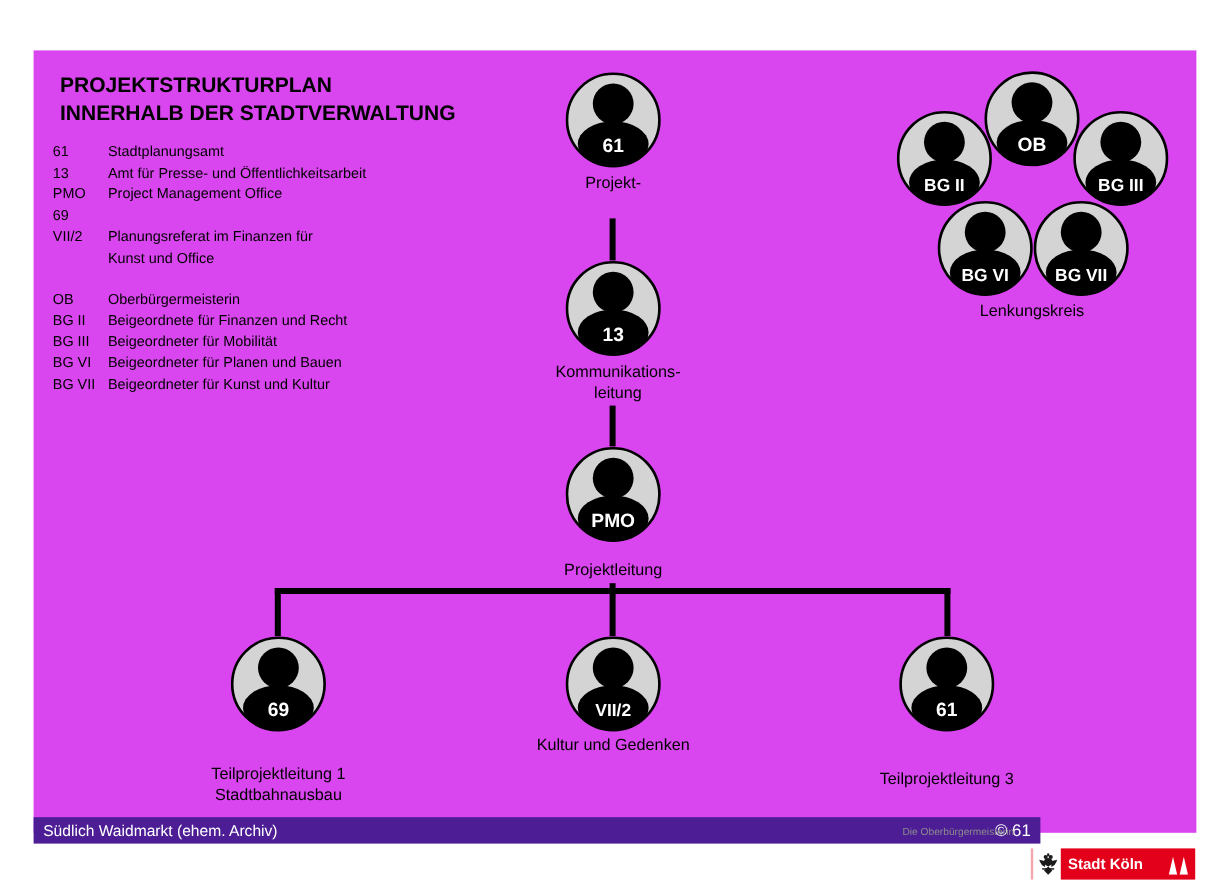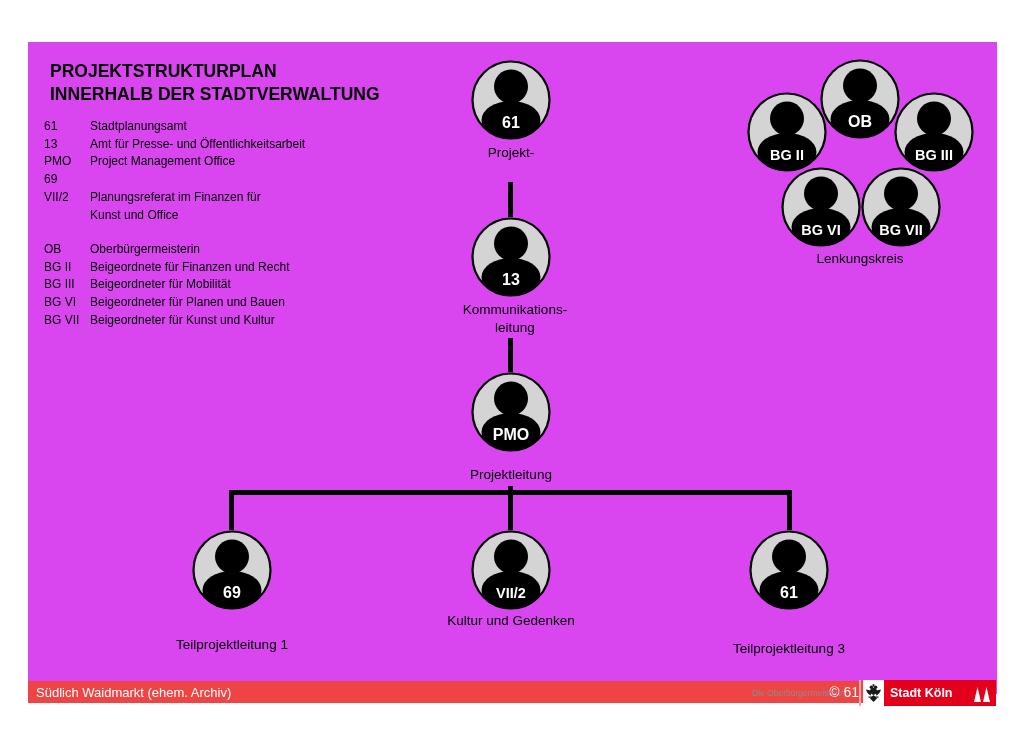--- a/index.html
+++ b/index.html
@@ -26,26 +26,26 @@
   .badge-sm{font-size:14.5px;}
 
   
   .caption{position:absolute;text-align:center;font-weight:normal;font-size:13.5px;
            line-height:18px;color:#000;white-space:nowrap;}
 
   
   .conn{position:absolute;background:#000;}
 
   
-  .footer-bar{position:absolute;left:28px;top:681px;width:839px;height:22px;background:#ef4444;
+  .footer-bar{position:absolute;left:28px;top:681px;width:839px;height:22px;background:#4c1d95;
               display:flex;align-items:center;justify-content:space-between;
               color:#fff;font-size:13px;padding:0 8px;box-sizing:border-box;}
   .footer-bar .copyright{font-size:14px;}
   .attribution{position:absolute;left:752px;top:688px;font-size:8.5px;color:#8c8c8c;white-space:nowrap;}
-  .logo{position:absolute;left:859px;top:680px;height:26px;display:flex;align-items:stretch;}
+  .logo{position:absolute;left:859px;top:707px;height:26px;display:flex;align-items:stretch;}
   .logo-stripe{width:2px;background:#f4a7ac;margin-right:2px;}
   .logo-crest{width:21px;background:#ffffff;display:flex;align-items:center;justify-content:center;}
   .logo-red{width:112px;background:#e2001a;position:relative;display:flex;align-items:center;}
   .logo-red .logo-text{color:#fff;font-weight:bold;font-size:12.5px;padding-left:6px;}
   .logo-spires{position:absolute;right:5px;bottom:4px;}
 </style>
 </head>
 <body>
 
 <div class="page">
@@ -197,20 +197,21 @@
     <div class="person" style="left:164px;top:488px;">
       <svg class="picon" viewBox="0 0 80 80">
         <circle class="ring" cx="40" cy="40" r="38.5"></circle>
           <circle class="head" cx="40" cy="26.5" r="17"></circle>
           <ellipse class="torso" cx="40" cy="60" rx="29.5" ry="19"></ellipse>
       </svg>
       <span class="badge">69</span>
     </div>
     <div class="caption" style="left:84px;top:594px;width:240px;">
       <div>Teilprojektleitung 1</div>
+      <div>Stadtbahnausbau</div>
     </div>
 
     <div class="person" style="left:443px;top:488px;">
       <svg class="picon" viewBox="0 0 80 80">
         <circle class="ring" cx="40" cy="40" r="38.5"></circle>
           <circle class="head" cx="40" cy="26.5" r="17"></circle>
           <ellipse class="torso" cx="40" cy="60" rx="29.5" ry="19"></ellipse>
       </svg>
       <span class="badge badge-sm">VII/2</span>
     </div>

